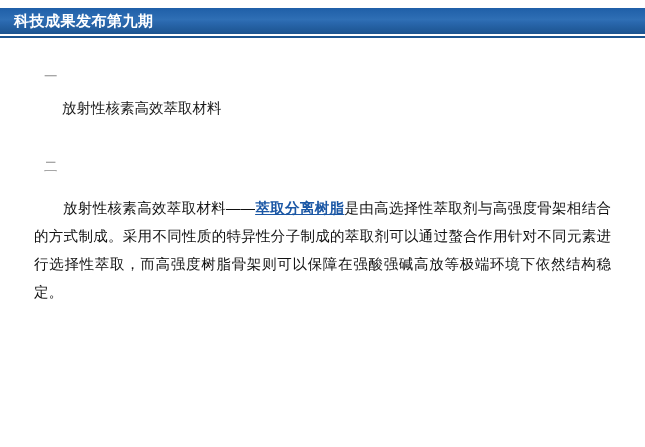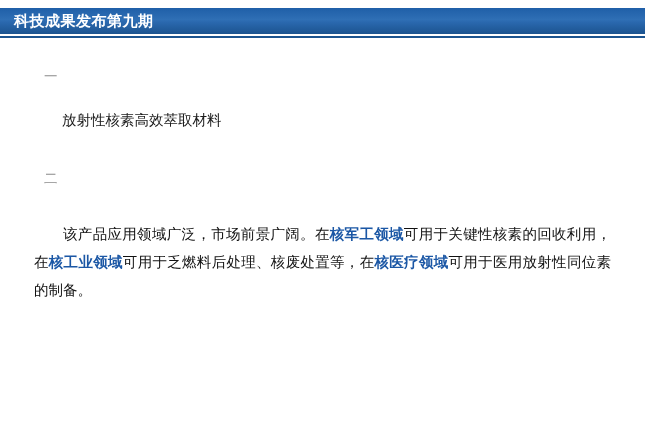--- a/index.html
+++ b/index.html
@@ -77,21 +77,21 @@
   .sec1 {
     margin-top: 24px;
   }
   .sec2 {
     margin-top: 36px;
   }
 
   
   .result-name {
     margin-left: 62px;
-    margin-top: 20px;
+    margin-top: 8px;
     font-size: 14.5px;
     color: #1a1a1a;
     line-height: 24px;
   }
 
   
   .para {
     margin: 0 34px 0 34px;
     font-size: 14.5px;
     line-height: 28px;
@@ -130,16 +130,16 @@
   <div class="section-head sec1">
     <span class="num">一</span>
   </div>
 
   <div class="result-name">放射性核素高效萃取材料</div>
 
   <div class="section-head sec2">
     <span class="num">二</span>
   </div>
 
+  <p class="para p1"><span>放射性核素高效萃取材料——</span><span class="kw-ul">萃取分离树脂</span><span>是由高选择性萃取剂与高强度骨架相结合的方式制成。采用不同性质的特异性分子制成的萃取剂可以通过螯合作用针对不同元素进行选择性萃取，而高强度树脂骨架则可以保障在强酸强碱高放等极端环境下依然结构稳定。</span></p>
 
-  <p class="para p2"><span>该产品应用领域广泛，市场前景广阔。在</span><span class="kw">核军工领域</span><span>可用于关键性核素的回收利用，在</span><span class="kw">核工业领域</span><span>可用于乏燃料后处理、核废处置等，在</span><span class="kw">核医疗领域</span><span>可用于医用放射性同位素的制备。</span></p>
 
 </div>
 
 </body></html>

